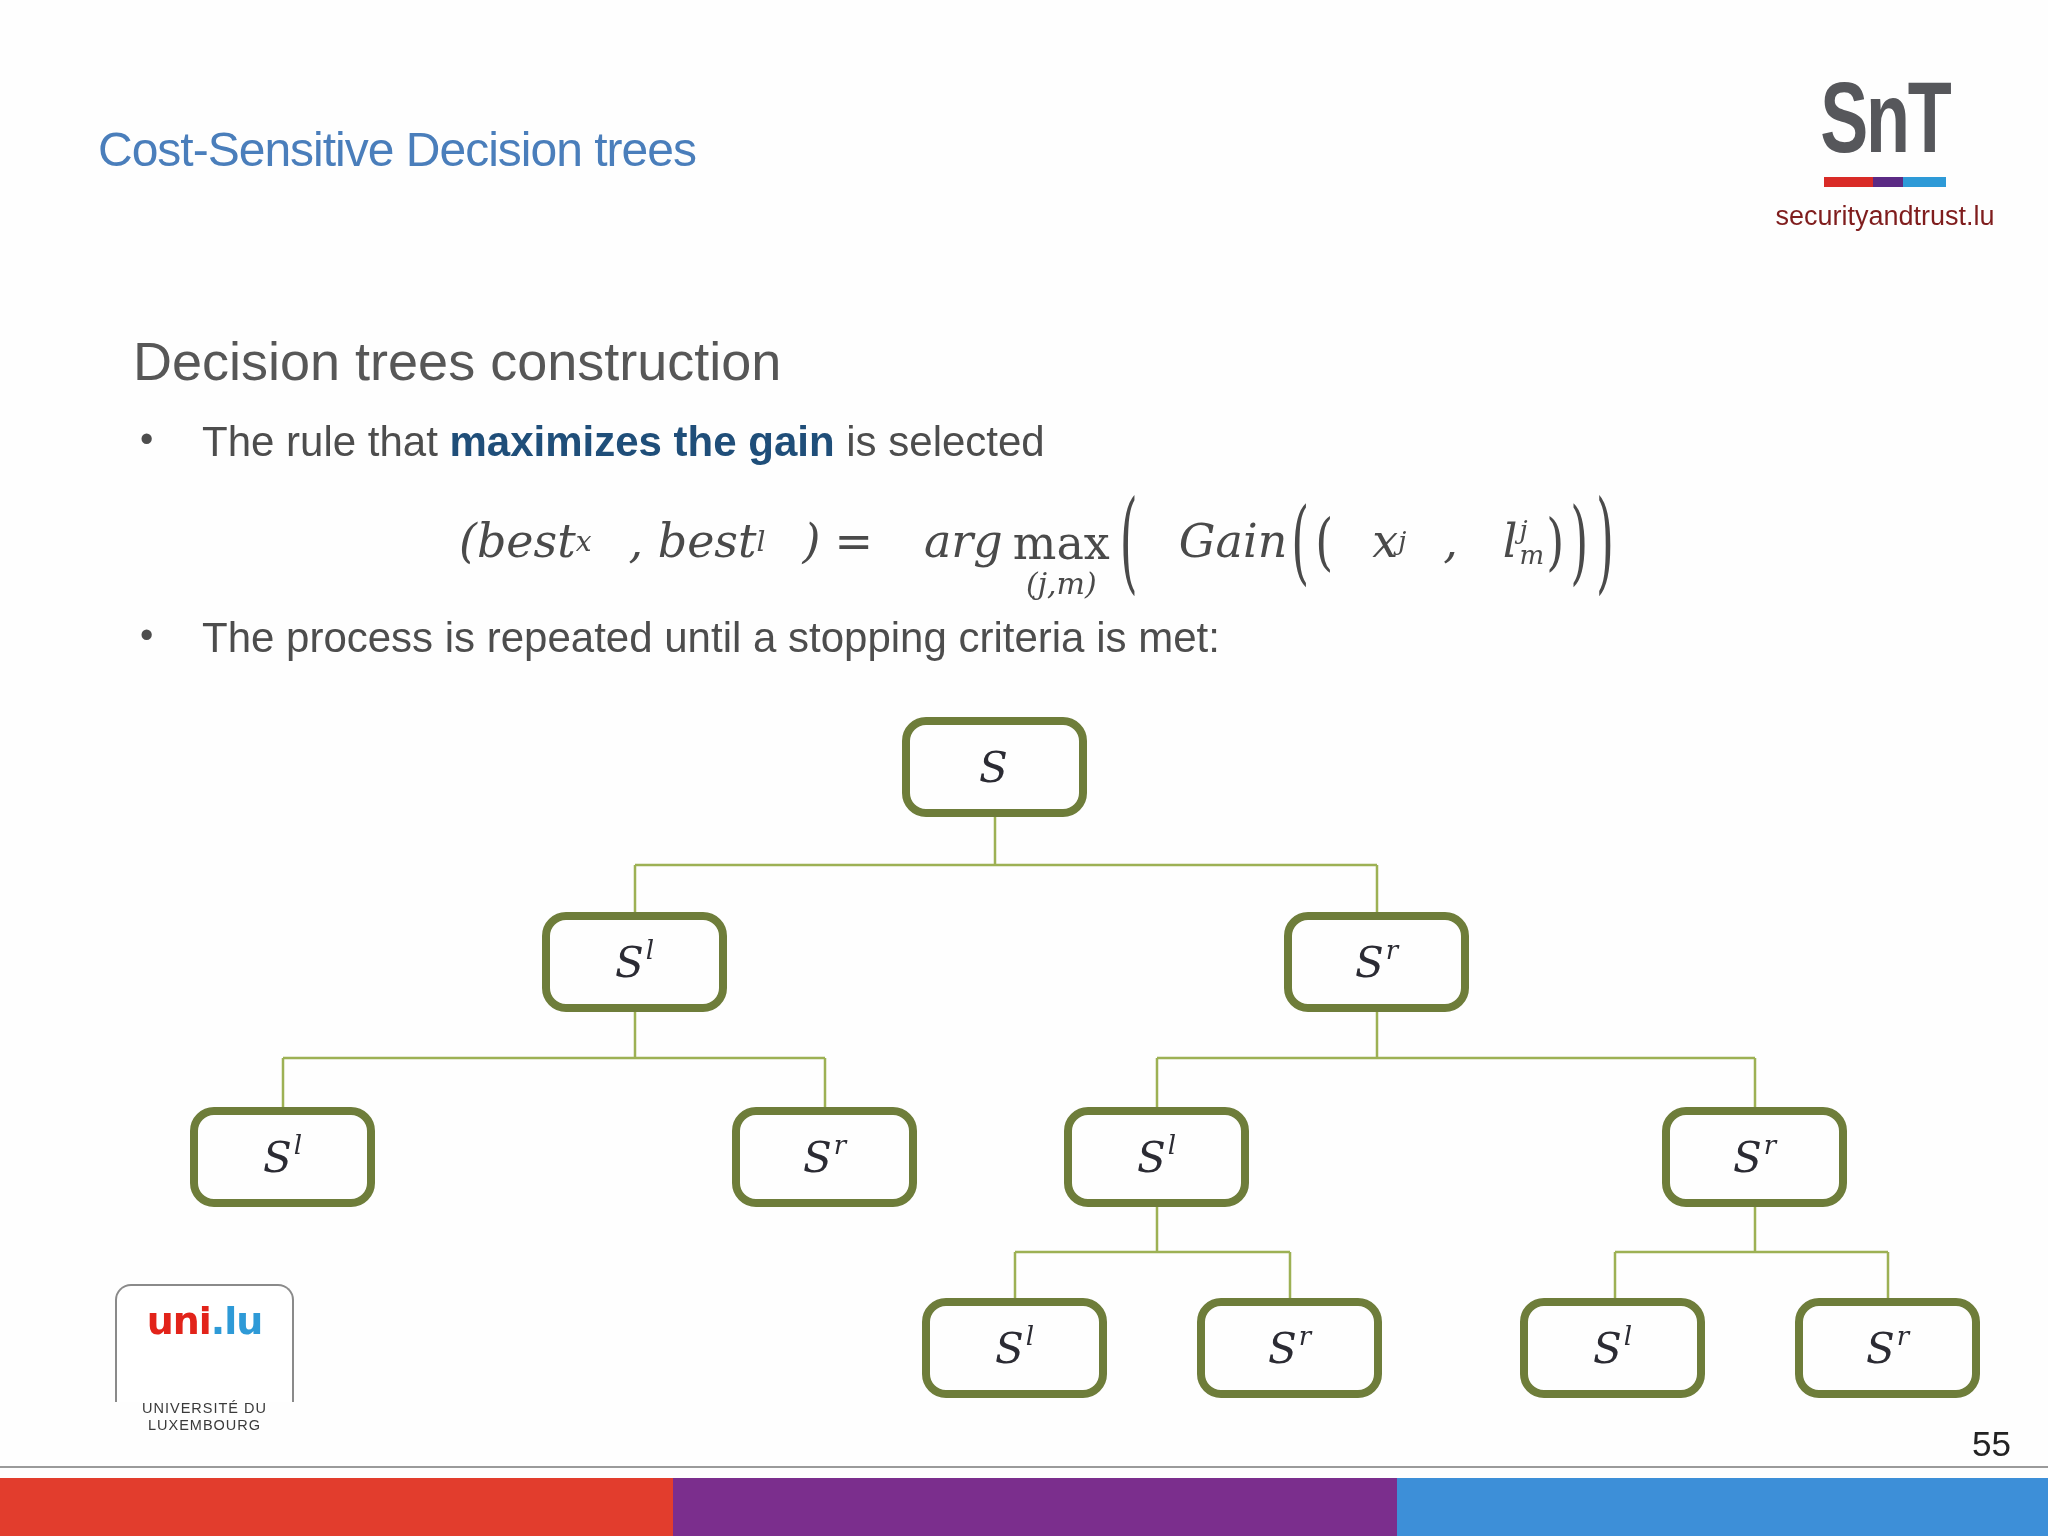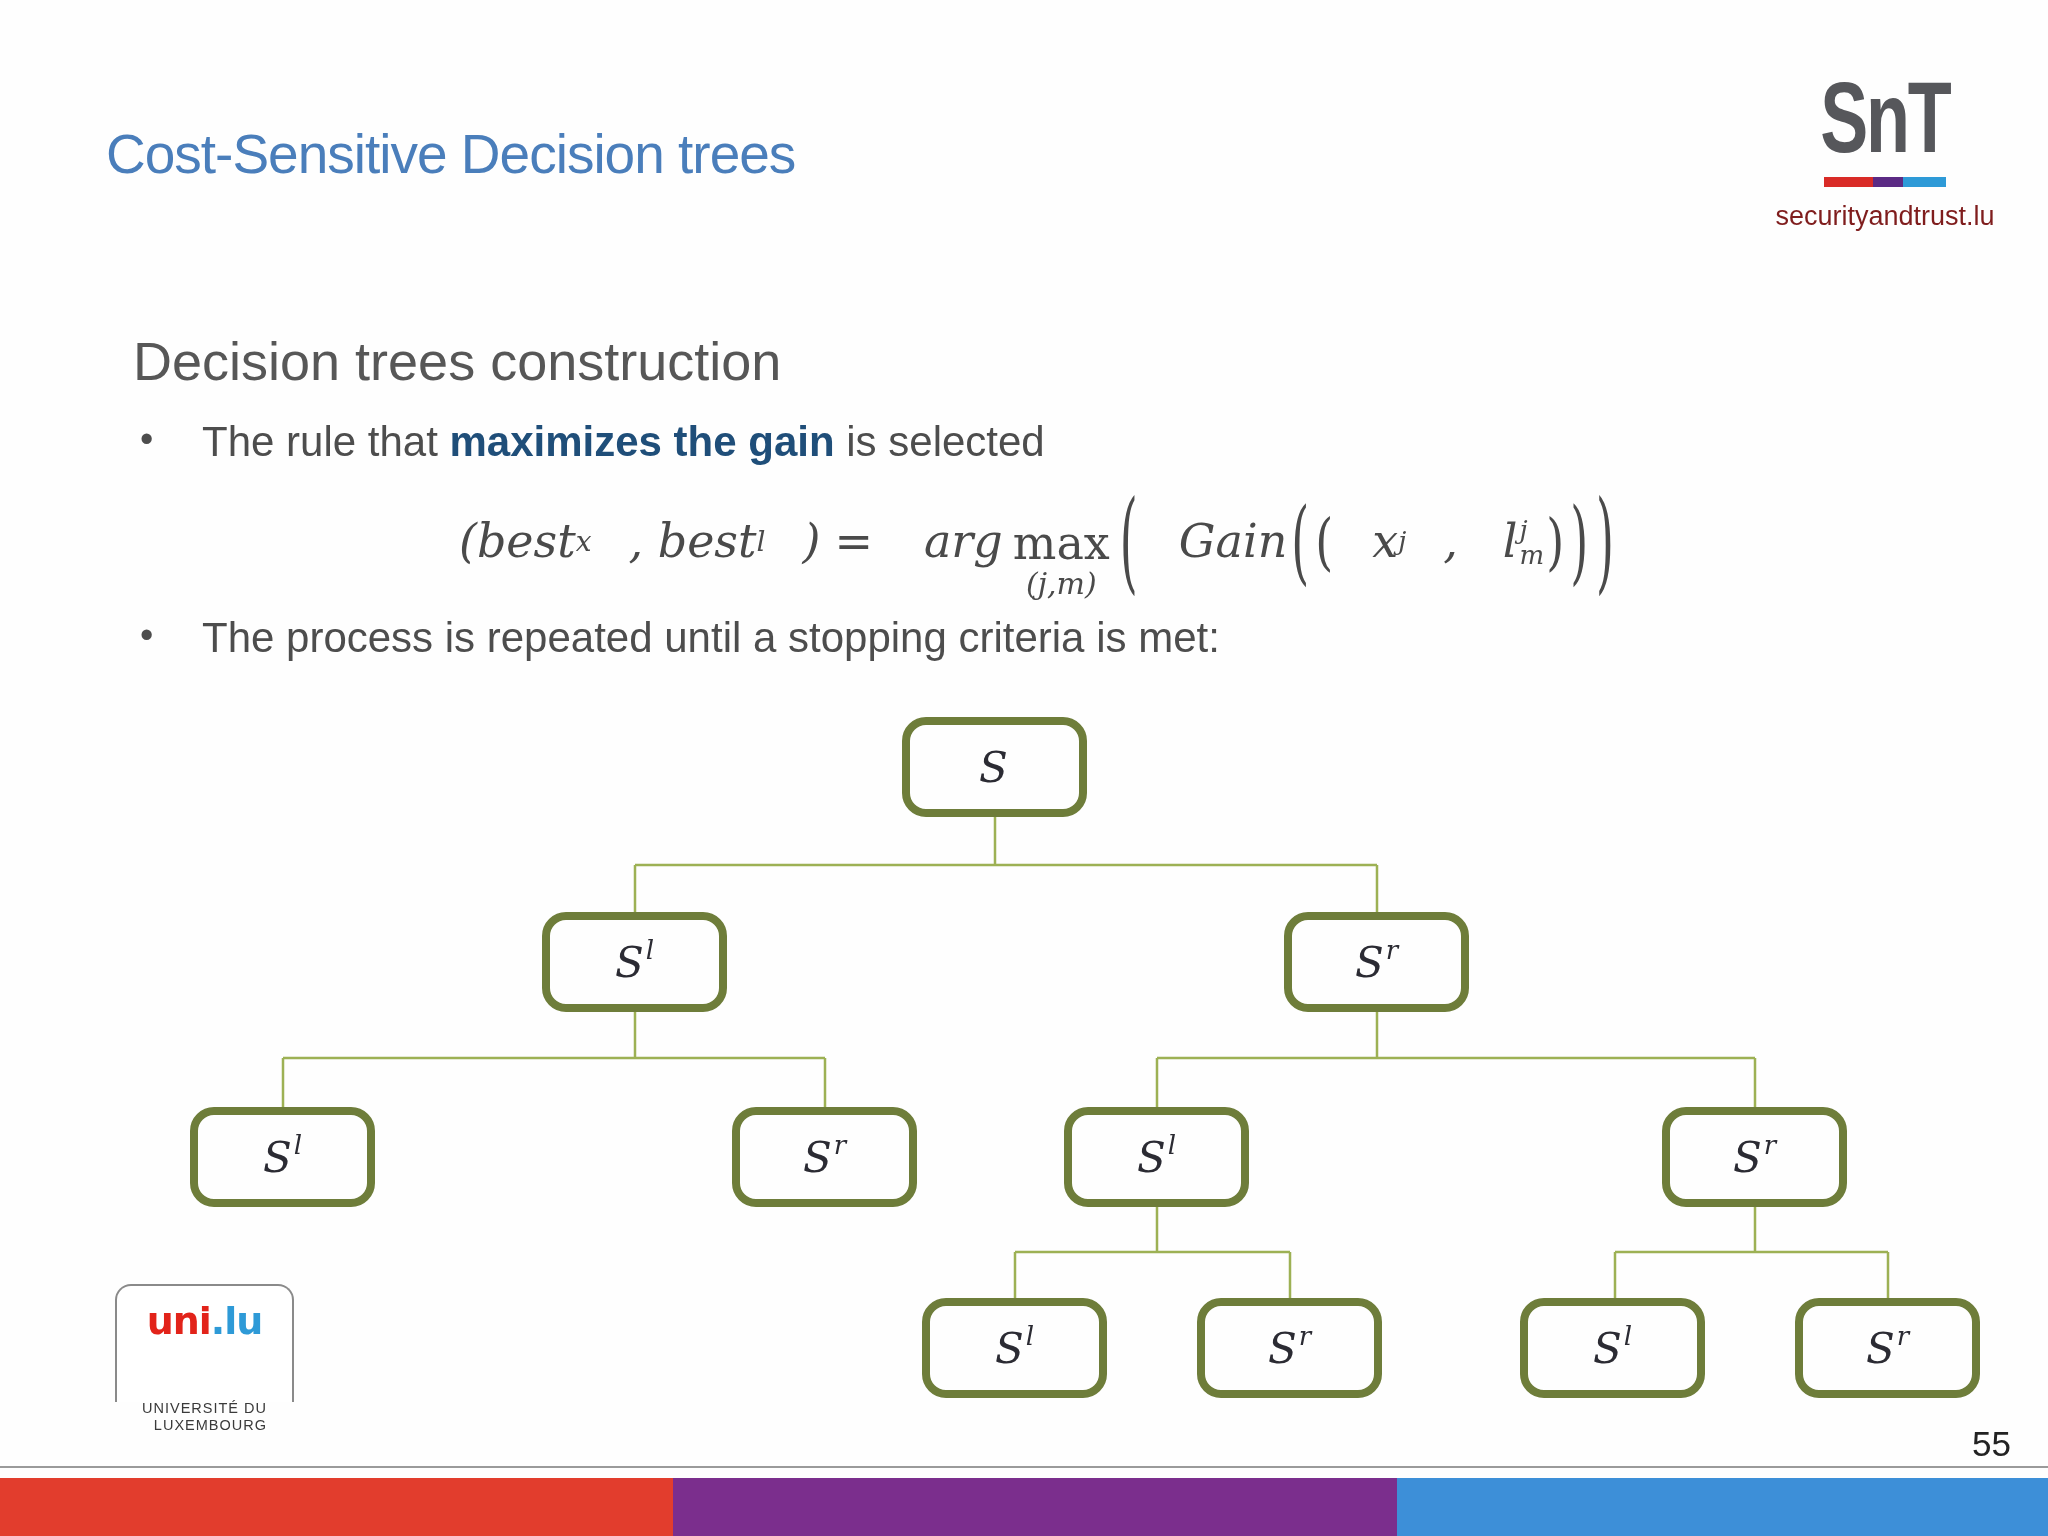--- a/index.html
+++ b/index.html
@@ -2,22 +2,22 @@
 <html><head>
 <meta charset="utf-8">
 <style>
   html,body{margin:0;padding:0;background:#e9e9e9;}
   .slide{
     position:relative;width:2048px;height:1536px;background:#fefefe;
     overflow:hidden;font-family:"Liberation Sans",sans-serif;
   }
   
   .title{
-    position:absolute;left:106px;top:122px;
-    font-size:55px;color:#4a7ebb;letter-spacing:-1px;white-space:nowrap;
+    position:absolute;left:98px;top:122px;
+    font-size:48px;color:#4a7ebb;letter-spacing:-1px;white-space:nowrap;
   }
   .snt-logo{
     position:absolute;left:1782px;top:70px;width:206px;
     display:flex;flex-direction:column;align-items:center;
   }
   .snt-word{
     font-size:100px;line-height:0.95;font-weight:bold;color:#56575b;
     transform:scaleX(0.72);transform-origin:center;letter-spacing:-3px;
   }
   .snt-bar{display:flex;width:122px;height:10px;margin-top:12px;}
@@ -79,21 +79,21 @@
   .footer-bar .seg-blue{width:31.79%;background:#3d8fd8;}
   .uni-card{
     position:absolute;left:115px;top:1284px;width:175px;height:116px;z-index:2;
     background:#ffffff;border:2px solid #8a8a8a;border-bottom:none;
     border-radius:16px 16px 0 0;display:flex;flex-direction:column;align-items:center;gap:24px;
   }
   .uni-word{margin-top:16px;font-family:"DejaVu Sans",sans-serif;font-weight:bold;font-size:38px;line-height:1;letter-spacing:-1px;}
   .uni-word .red{color:#e2231a;}
   .uni-word .blue{color:#2e9ad7;}
   .uni-rule{width:112px;height:2px;background:#555;margin:7px 0 5px 0;}
-  .uni-lines{font-size:14.5px;letter-spacing:1px;color:#3a3a3a;text-align:right;line-height:1.2;}
+  .uni-lines{font-size:14.5px;letter-spacing:1px;color:#3a3a3a;text-align:center;line-height:1.2;}
 </style>
 </head>
 <body>
 
 <div class="slide">
 
   <div class="title">Cost-Sensitive Decision trees</div>
 
   <div class="snt-logo">
     <div class="snt-word">SnT</div>

